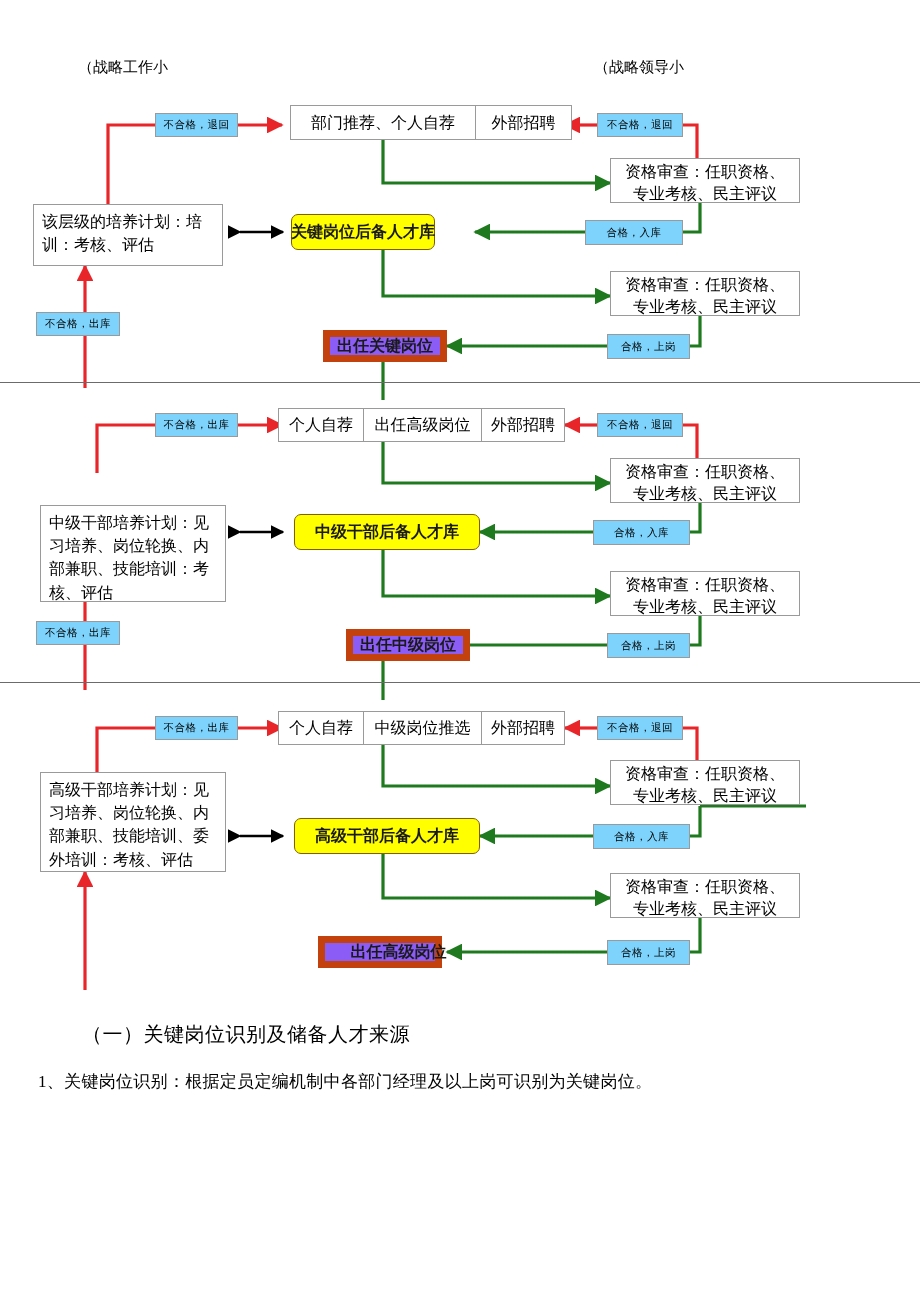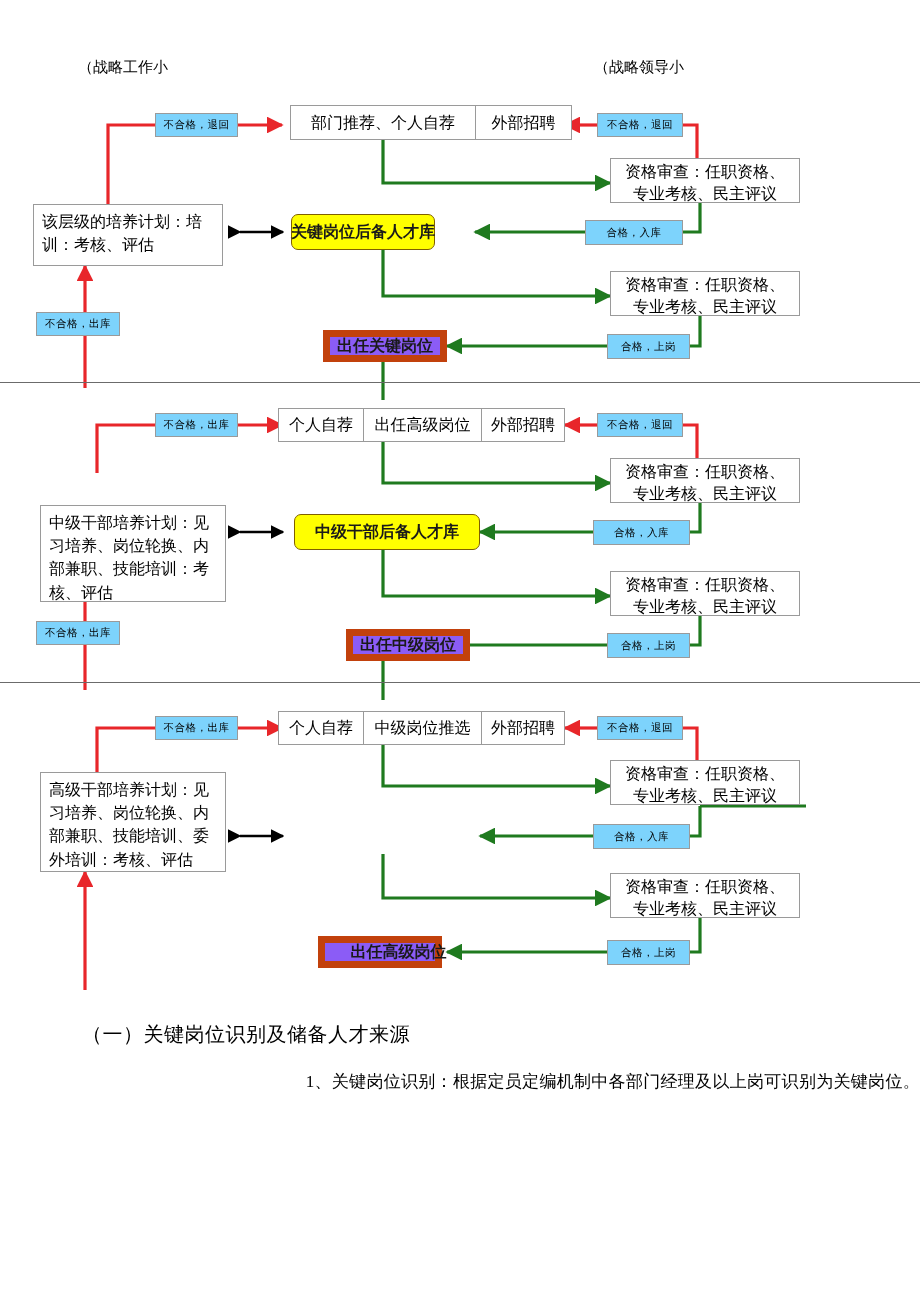--- a/index.html
+++ b/index.html
@@ -125,21 +125,20 @@
   }
   .h-sub {
     font-size: 20px;
     margin: 16px 0 22px 82px;
     letter-spacing: 0.5px;
   }
   .para {
     font-size: 17px;
     margin: 0 0 22px 38px;
     letter-spacing: 0.3px;
-    text-align: right;
   }
 </style>
 </head>
 <body>
 
 <div id="page">
 
   <div id="diagram">
 
     <svg id="wires" viewBox="0 0 920 1000">
@@ -364,20 +363,21 @@
 
     <div class="node box" style="left:610px; top:760px; width:190px; height:45px; display:block; padding-top:2px;">
       <div>资格审查：任职资格、</div>
       <div>专业考核、民主评议</div>
     </div>
     <div class="node box" style="left:610px; top:873px; width:190px; height:45px; display:block; padding-top:2px;">
       <div>资格审查：任职资格、</div>
       <div>专业考核、民主评议</div>
     </div>
 
+    <div class="node pool" style="left:294px; top:818px; width:186px; height:36px;">高级干部后备人才库</div>
     <div class="node appoint" style="left:318px; top:936px; width:124px; height:32px;padding-left:37px;">出任高级岗位</div>
 
   </div>
 
   <div id="bodytext">
     <div class="h-sub">（一）关键岗位识别及储备人才来源</div>
     <div class="para">1、关键岗位识别：根据定员定编机制中各部门经理及以上岗可识别为关键岗位。</div>
   </div>
 
 </div>

